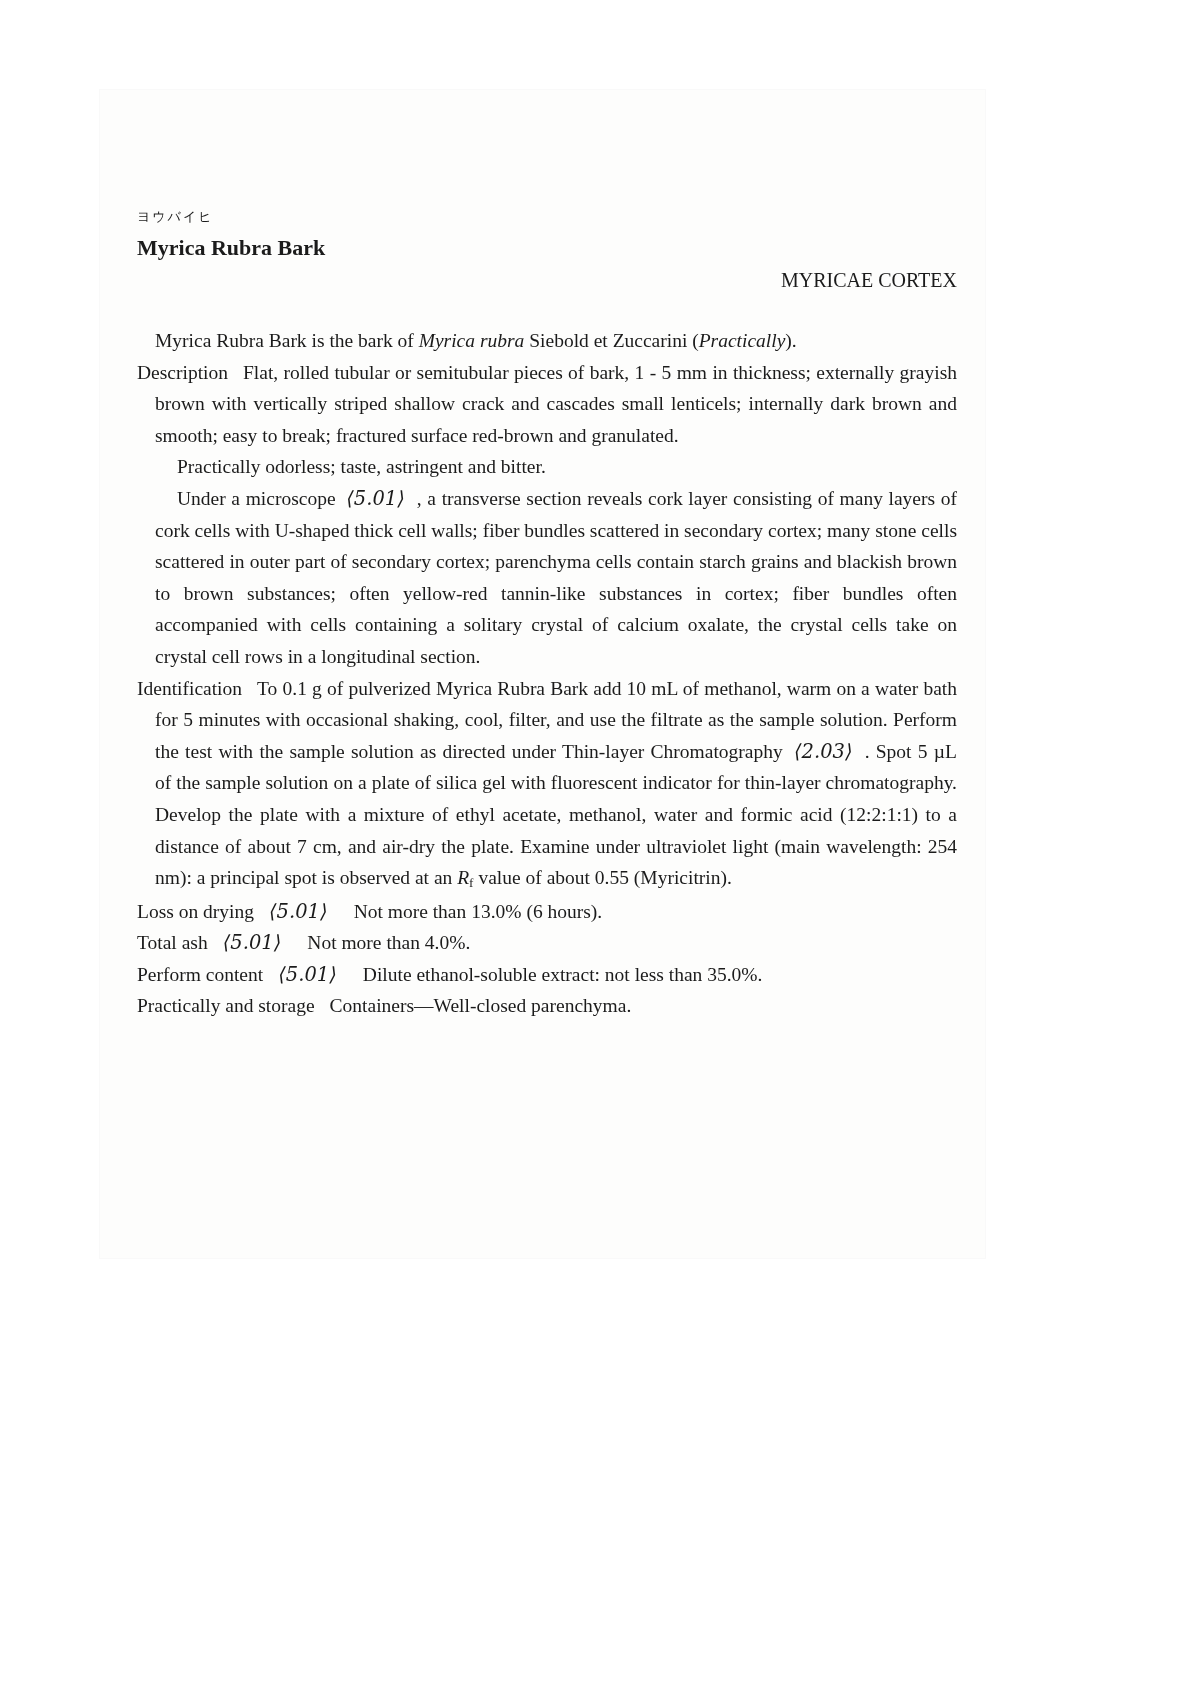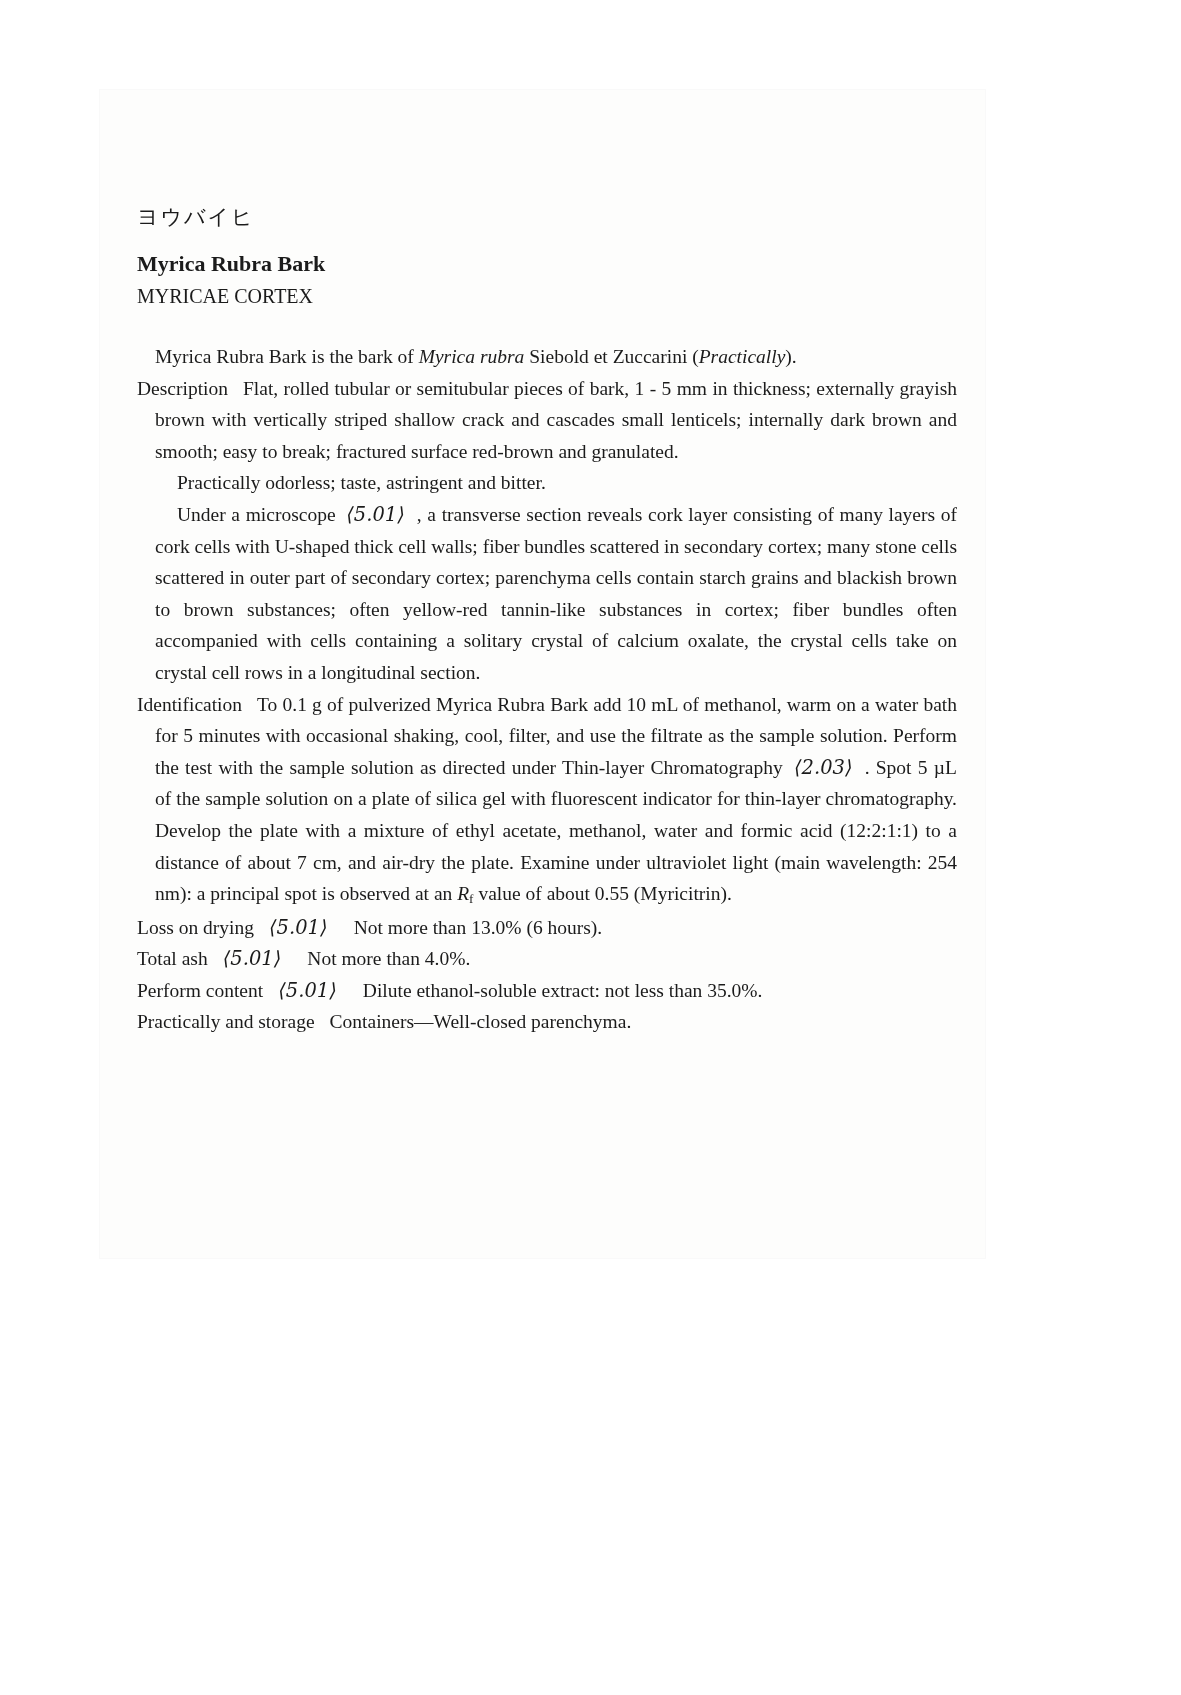--- a/index.html
+++ b/index.html
@@ -23,33 +23,34 @@
     background: #fdfdfc;
     box-shadow: 0 0 0 1px rgba(0,0,0,0.025);
   }
   .content {
     padding: 112px 28px 0 37px;
     font-size: 19.5px;
     line-height: 31.6px;
   }
   .kana-title {
     font-family: "DejaVu Sans", sans-serif;
-    font-size: 21px;
+    font-size: 13px;
     letter-spacing: 2px;
     line-height: 30px;
-    margin-bottom: 16px;
+    margin-bottom: 0;
   }
   .en-title {
     font-weight: bold;
     font-size: 22px;
     line-height: 32px;
   }
   .latin-title {
     font-size: 20px;
     line-height: 32px;
+    text-align: right;
   }
   .body-text { margin-top: 29px; }
   p.intro {
     text-indent: 18px;
     text-align: justify;
   }
   p.hang {
     padding-left: 18px;
     text-indent: -18px;
     text-align: justify;

